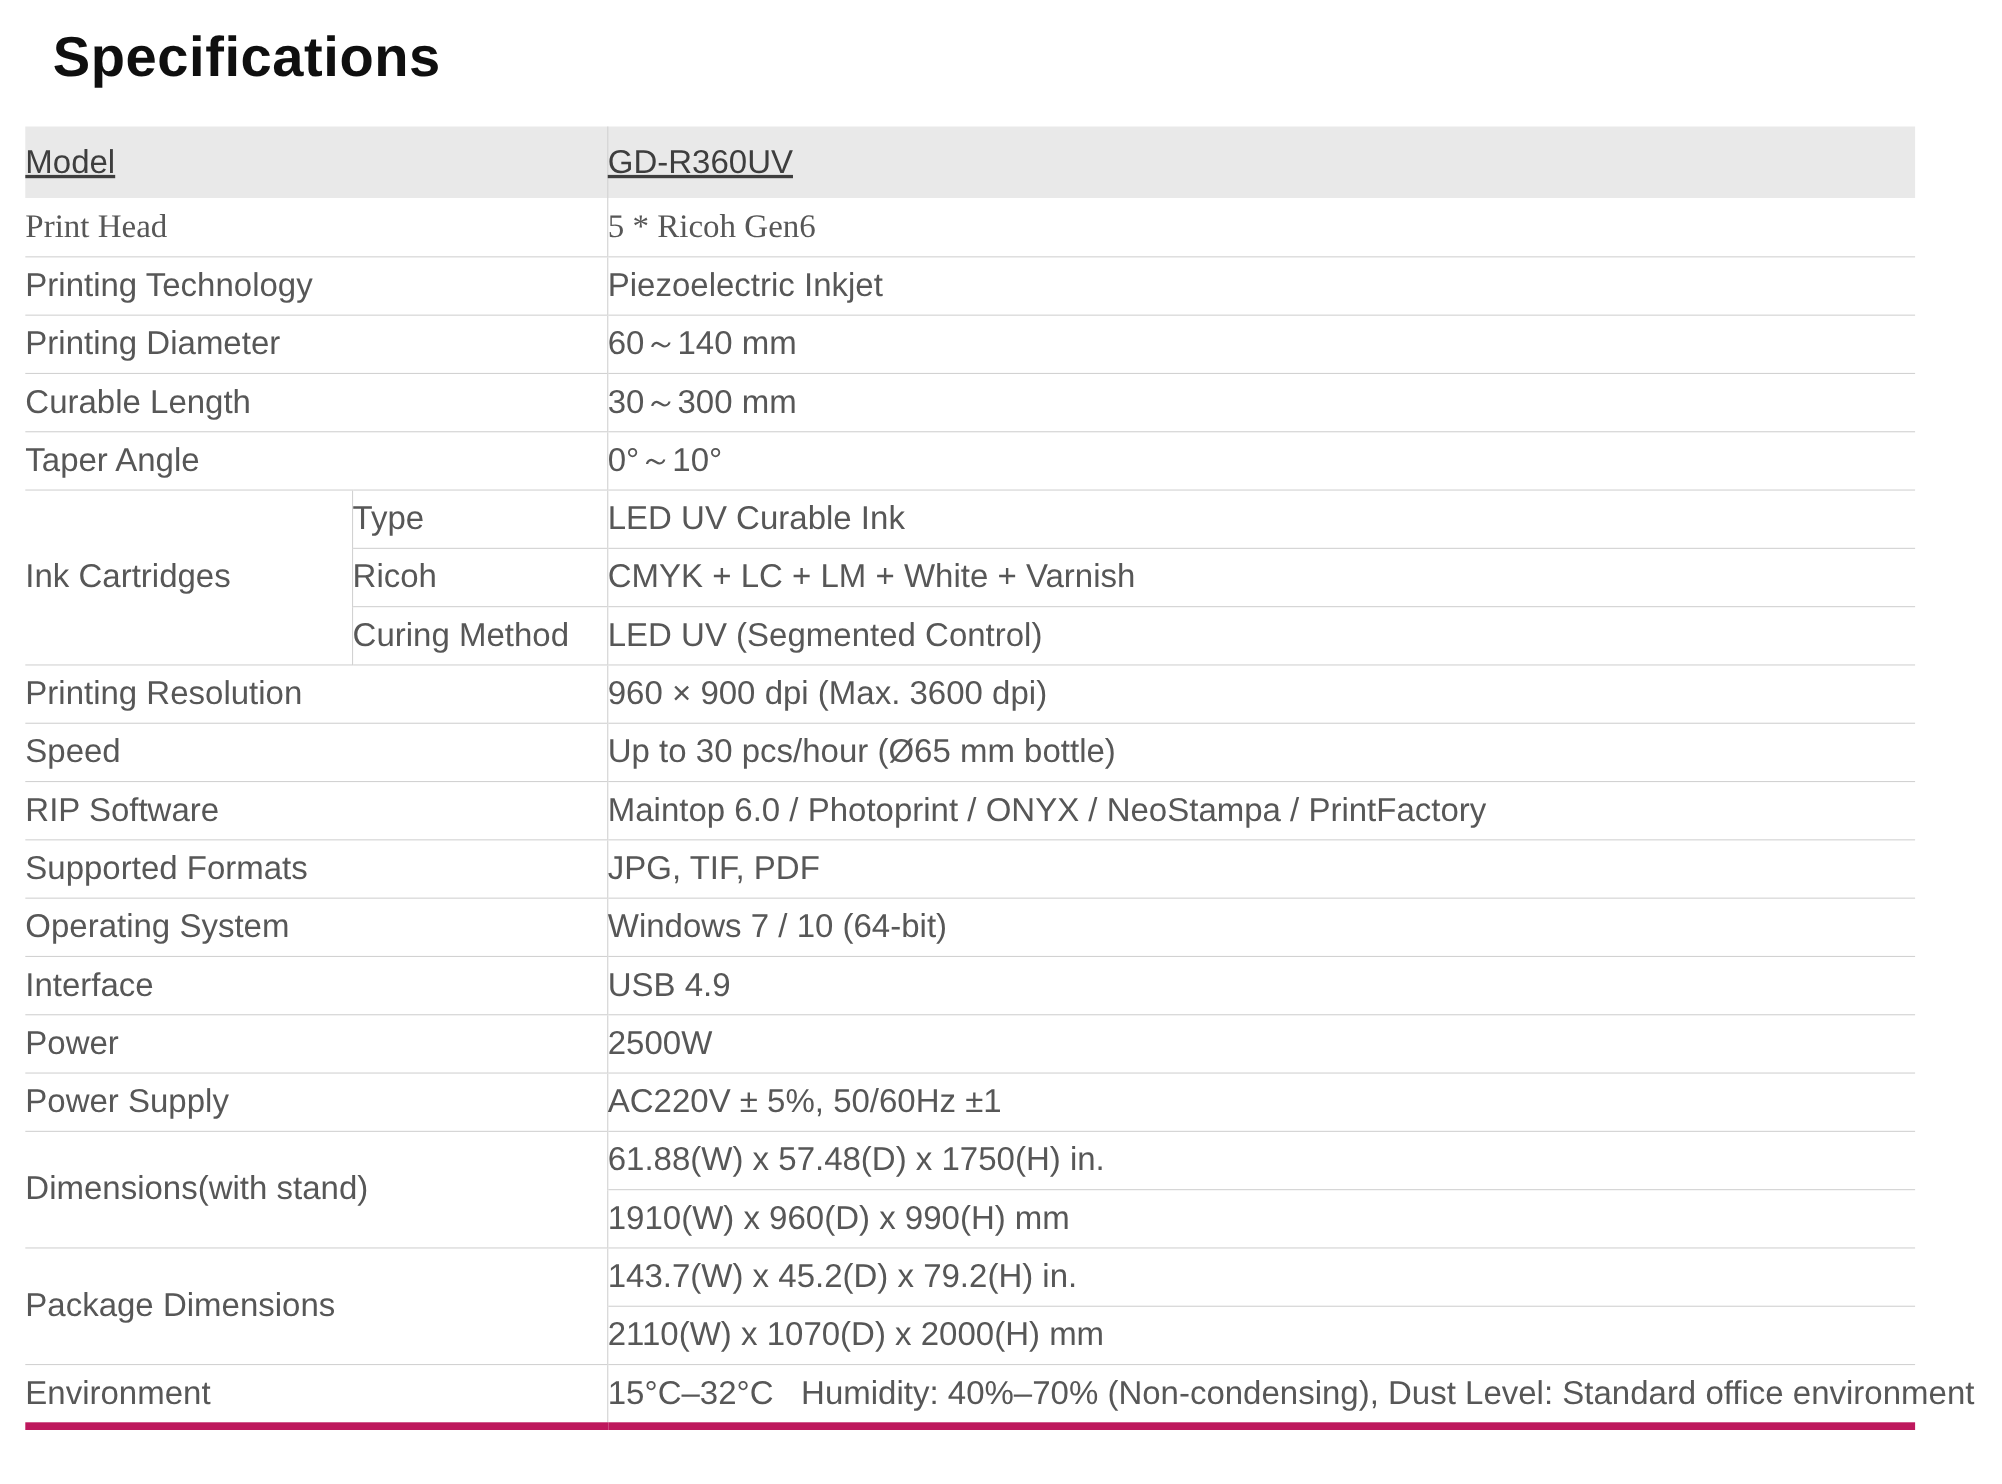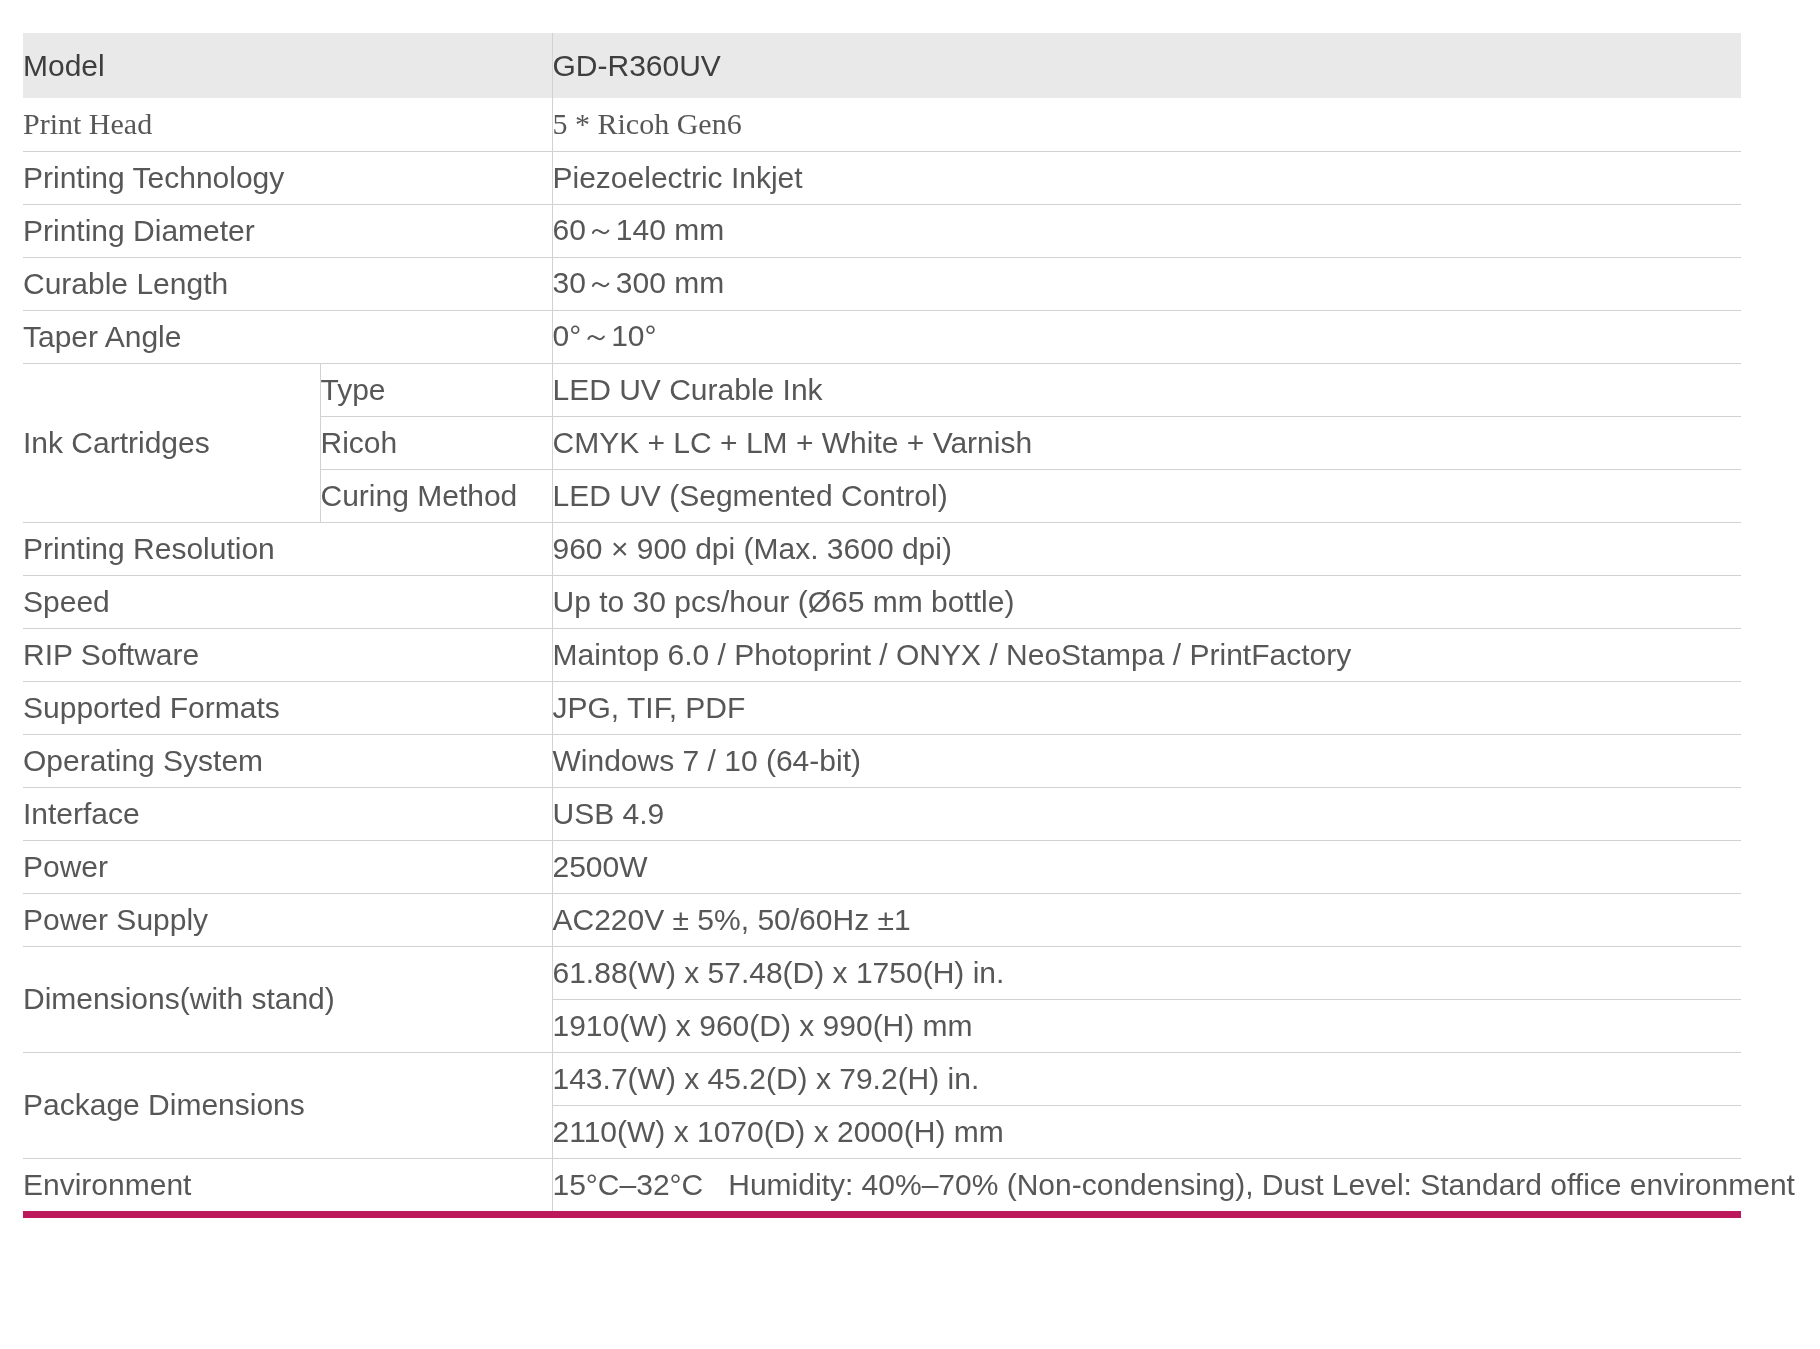--- a/index.html
+++ b/index.html
@@ -28,33 +28,34 @@
     vertical-align: middle;
     border-top: 1px solid #d2d2d2;
     padding: 0;
     white-space: nowrap;
     overflow: visible;
   }
   tr.row { height: 53px; }
   tr.r-header { height: 65px; }
   tr.r-env { height: 56px; }
 
-  tr.r-header td { background: #e9e9e9; border-top: none; color: #3e3e3e; }
+  tr.r-header td { background: #e9e9e9; border-top: none; color: #3e3e3e; text-decoration: underline; }
   tr.r-first td { border-top: none; font-family: Liberation Serif, serif; }
   tr.r-last td { border-bottom: 7px solid #be185d; }
 
   td.lbl  { padding-left: 33px; }
   td.sub  { padding-left: 15px; border-left: 1px solid #d2d2d2; }
   td.val  { padding-left: 31px; border-left: 1px solid #d2d2d2; margin-top: 41px; }
 </style>
 </head>
 <body>
 
 <div class="page">
 
+  <h1 class="title">Specifications</h1>
 
   <table class="spec">
     <colgroup>
       <col style="width:297px">
         <col style="width:232px">
         <col style="width:1189px">
     </colgroup>
     <tbody>
 
       <tr class="row r-header">

